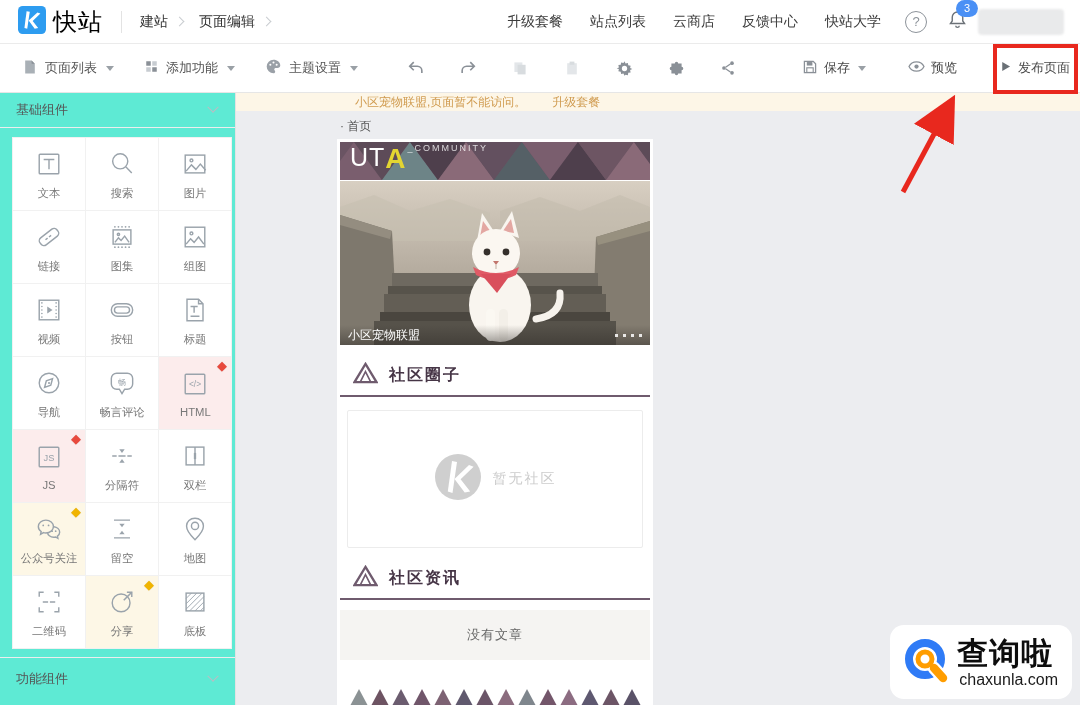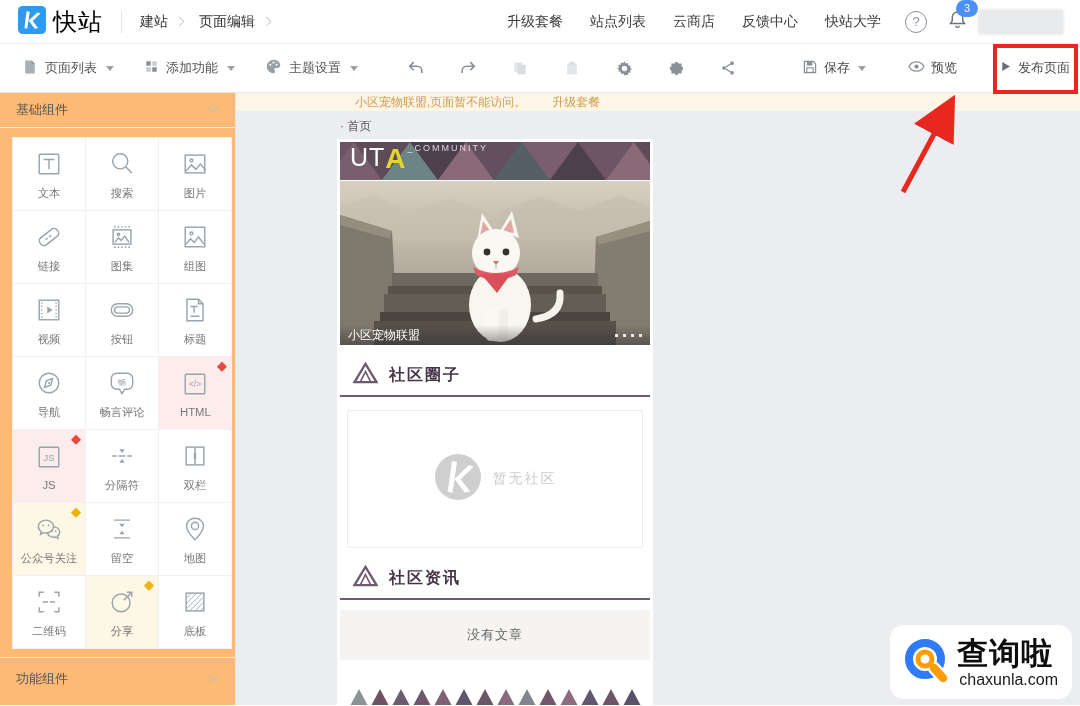--- a/index.html
+++ b/index.html
@@ -28,21 +28,21 @@
   .caret{width:0;height:0;border:4px solid transparent;border-top:5px solid #9aa0a6;margin-left:2px;transform:translateY(2px);}
   .mid-icons{display:flex;align-items:center;margin-left:18px;}
   .mid-ico{width:20px;display:flex;justify-content:center;margin-right:32px;cursor:pointer;}
   .mid-ico.disabled{cursor:default;}
   .right-group{margin-left:auto;display:flex;align-items:center;}
   .rbtn{display:flex;align-items:center;gap:6px;font-size:13px;color:#4a4a4a;cursor:pointer;white-space:nowrap;}
   .rbtn + .rbtn{margin-left:42px;}
 
   
   .main{display:flex;height:612px;}
-  .sidebar{width:236px;background:#fdba74;border-right:1px solid #e3e3e3;display:flex;flex-direction:column;}
+  .sidebar{width:236px;background:#5eead4;border-right:1px solid #e3e3e3;display:flex;flex-direction:column;}
   .panel-header{height:35px;display:flex;align-items:center;justify-content:space-between;padding:0 18px 0 16px;font-size:13px;color:#555;border-bottom:1px solid #ededed;cursor:pointer;}
   .panel-header.fn{border-bottom:none;border-top:1px solid #ededed;margin-top:8px;height:42px;}
   .chev{width:8px;height:8px;border-right:1.5px solid #b9bec3;border-bottom:1.5px solid #b9bec3;transform:rotate(45deg) translate(-2px,-2px);}
   .comp-grid{margin:9px 0 0 12px;width:220px;display:grid;grid-template-columns:repeat(3,73px);border-top:1px solid #f1f1f1;border-left:1px solid #f1f1f1;}
   .comp{position:relative;height:73px;border-right:1px solid #f1f1f1;border-bottom:1px solid #f1f1f1;display:flex;flex-direction:column;align-items:center;justify-content:center;gap:4px;background:#fff;cursor:pointer;}
   .comp.bg-pink{background:#fcecec;}
   .comp.bg-yellow{background:#fdf7e6;}
   .cicon{height:34px;display:flex;align-items:center;justify-content:center;}
   .clabel{font-size:12px;color:#787878;white-space:nowrap;transform:scale(.94);}
   .gem{position:absolute;top:1px;right:4px;font-size:13px;text-shadow:0 0 1px rgba(0,0,0,.15);}

